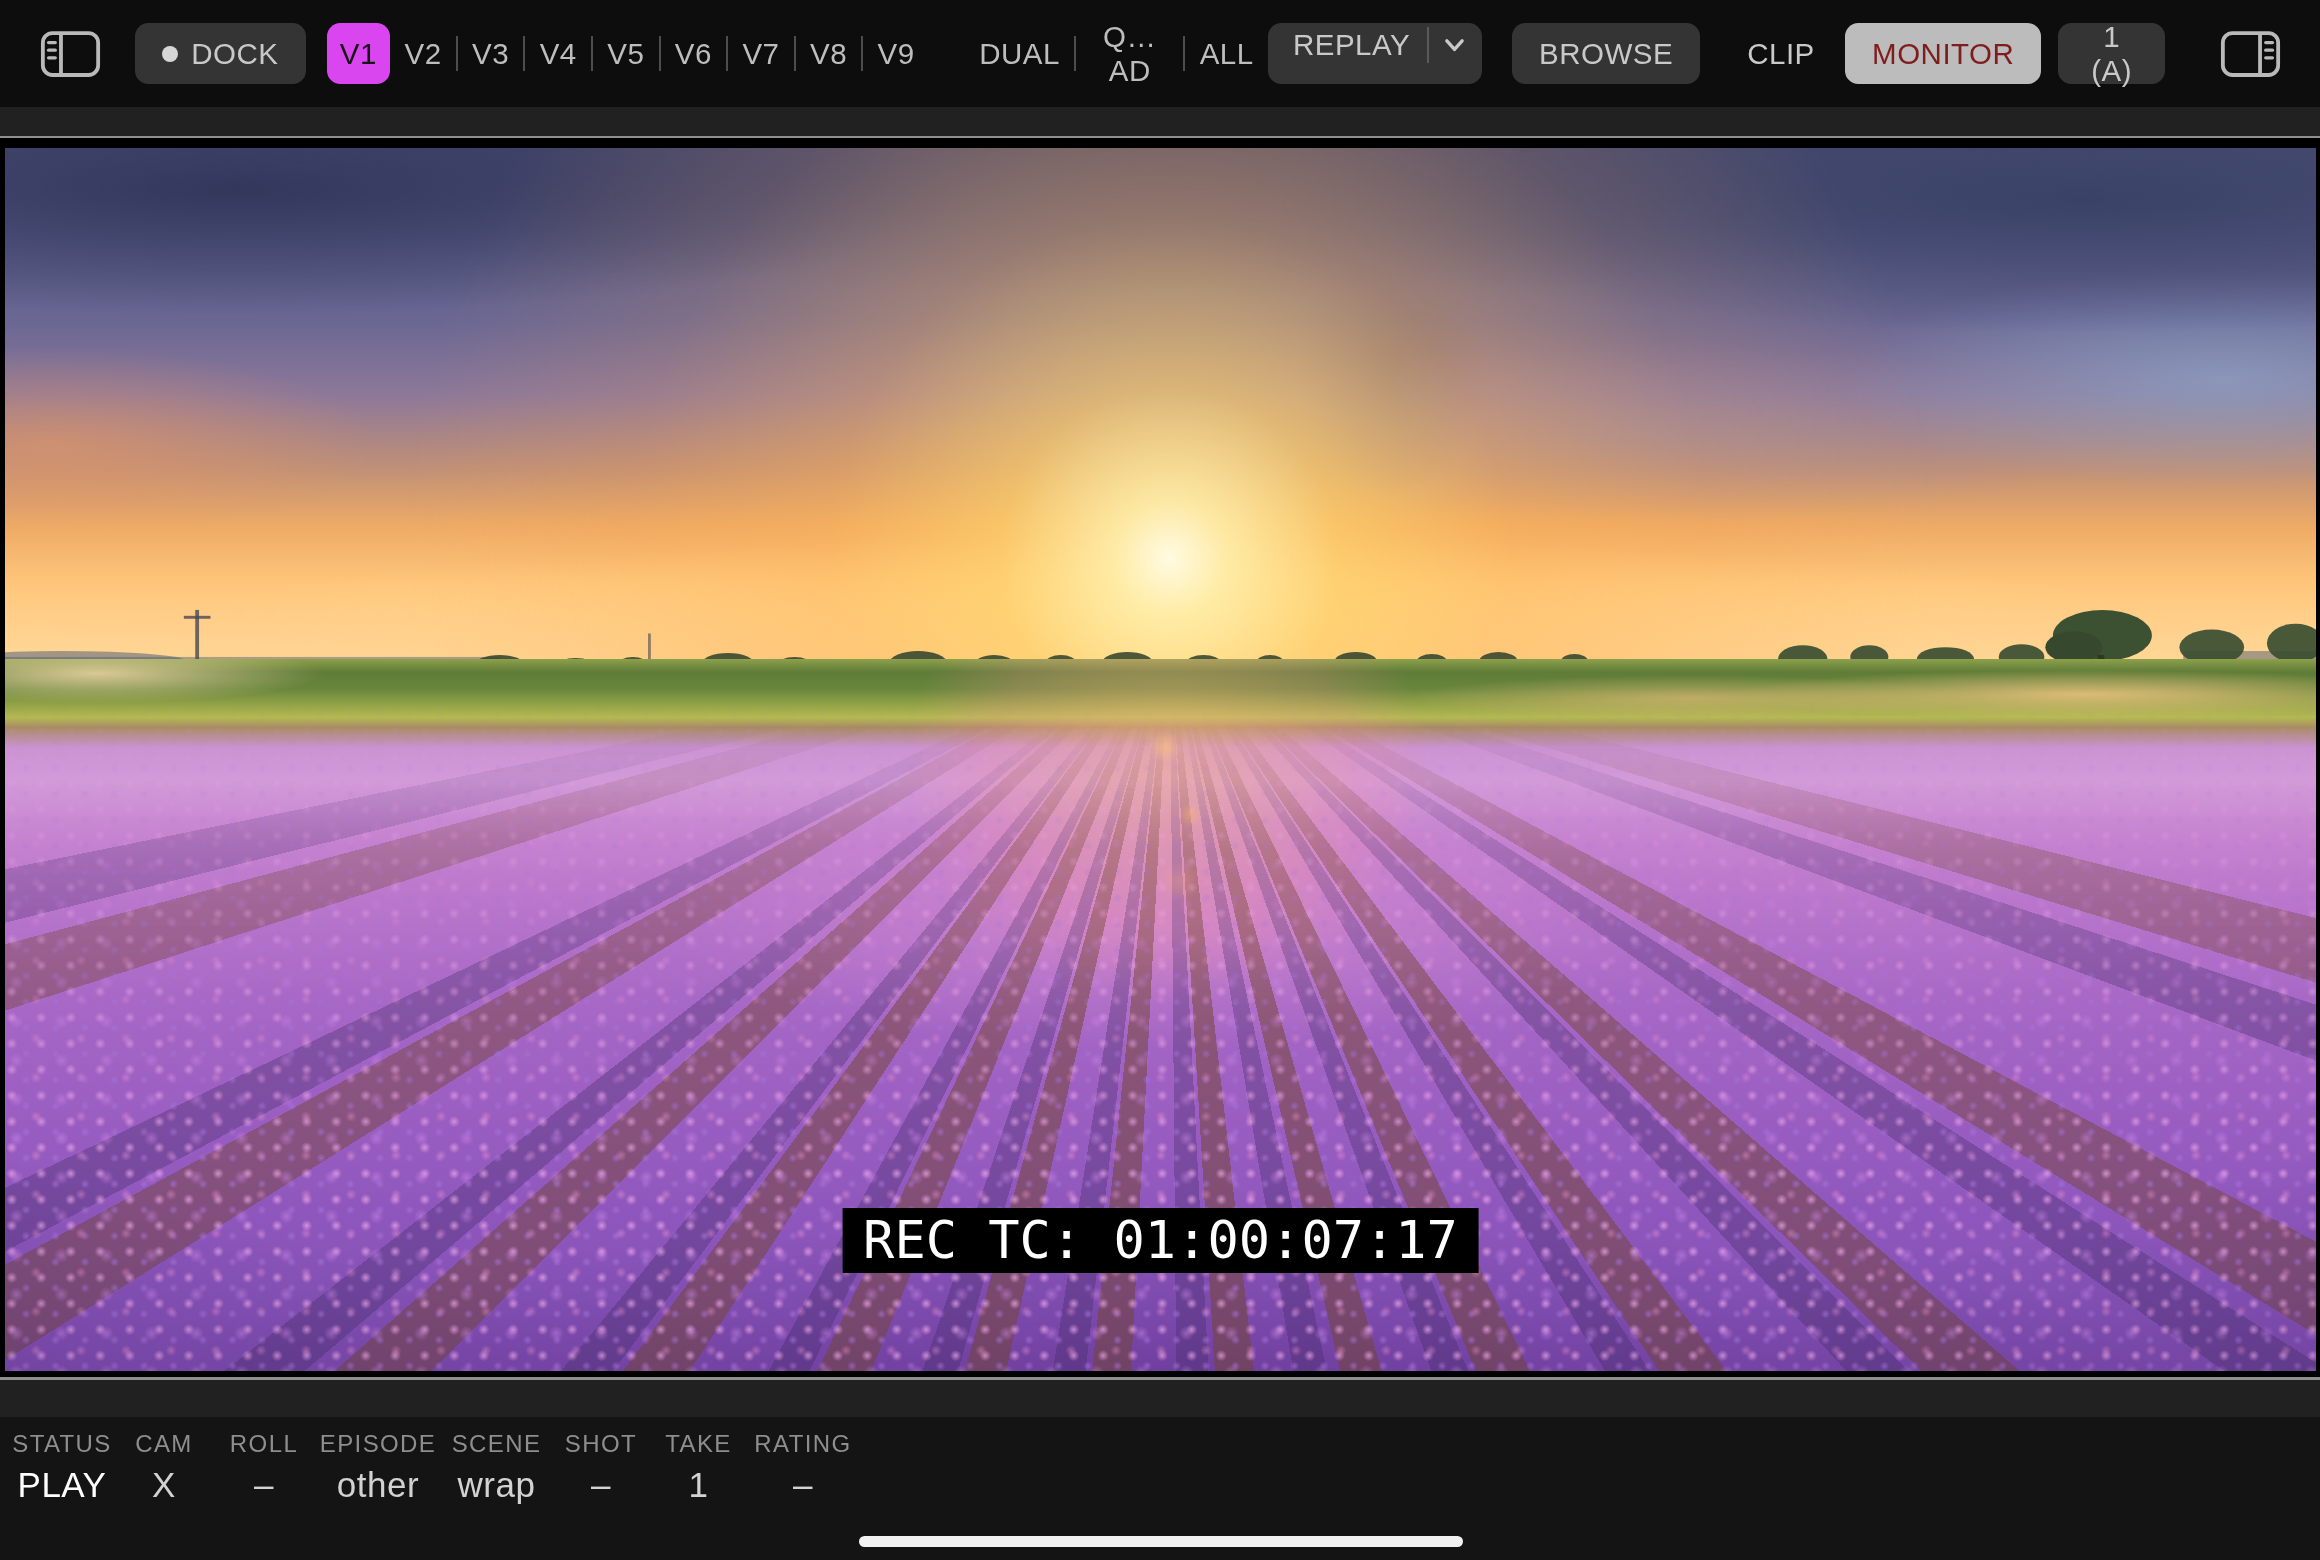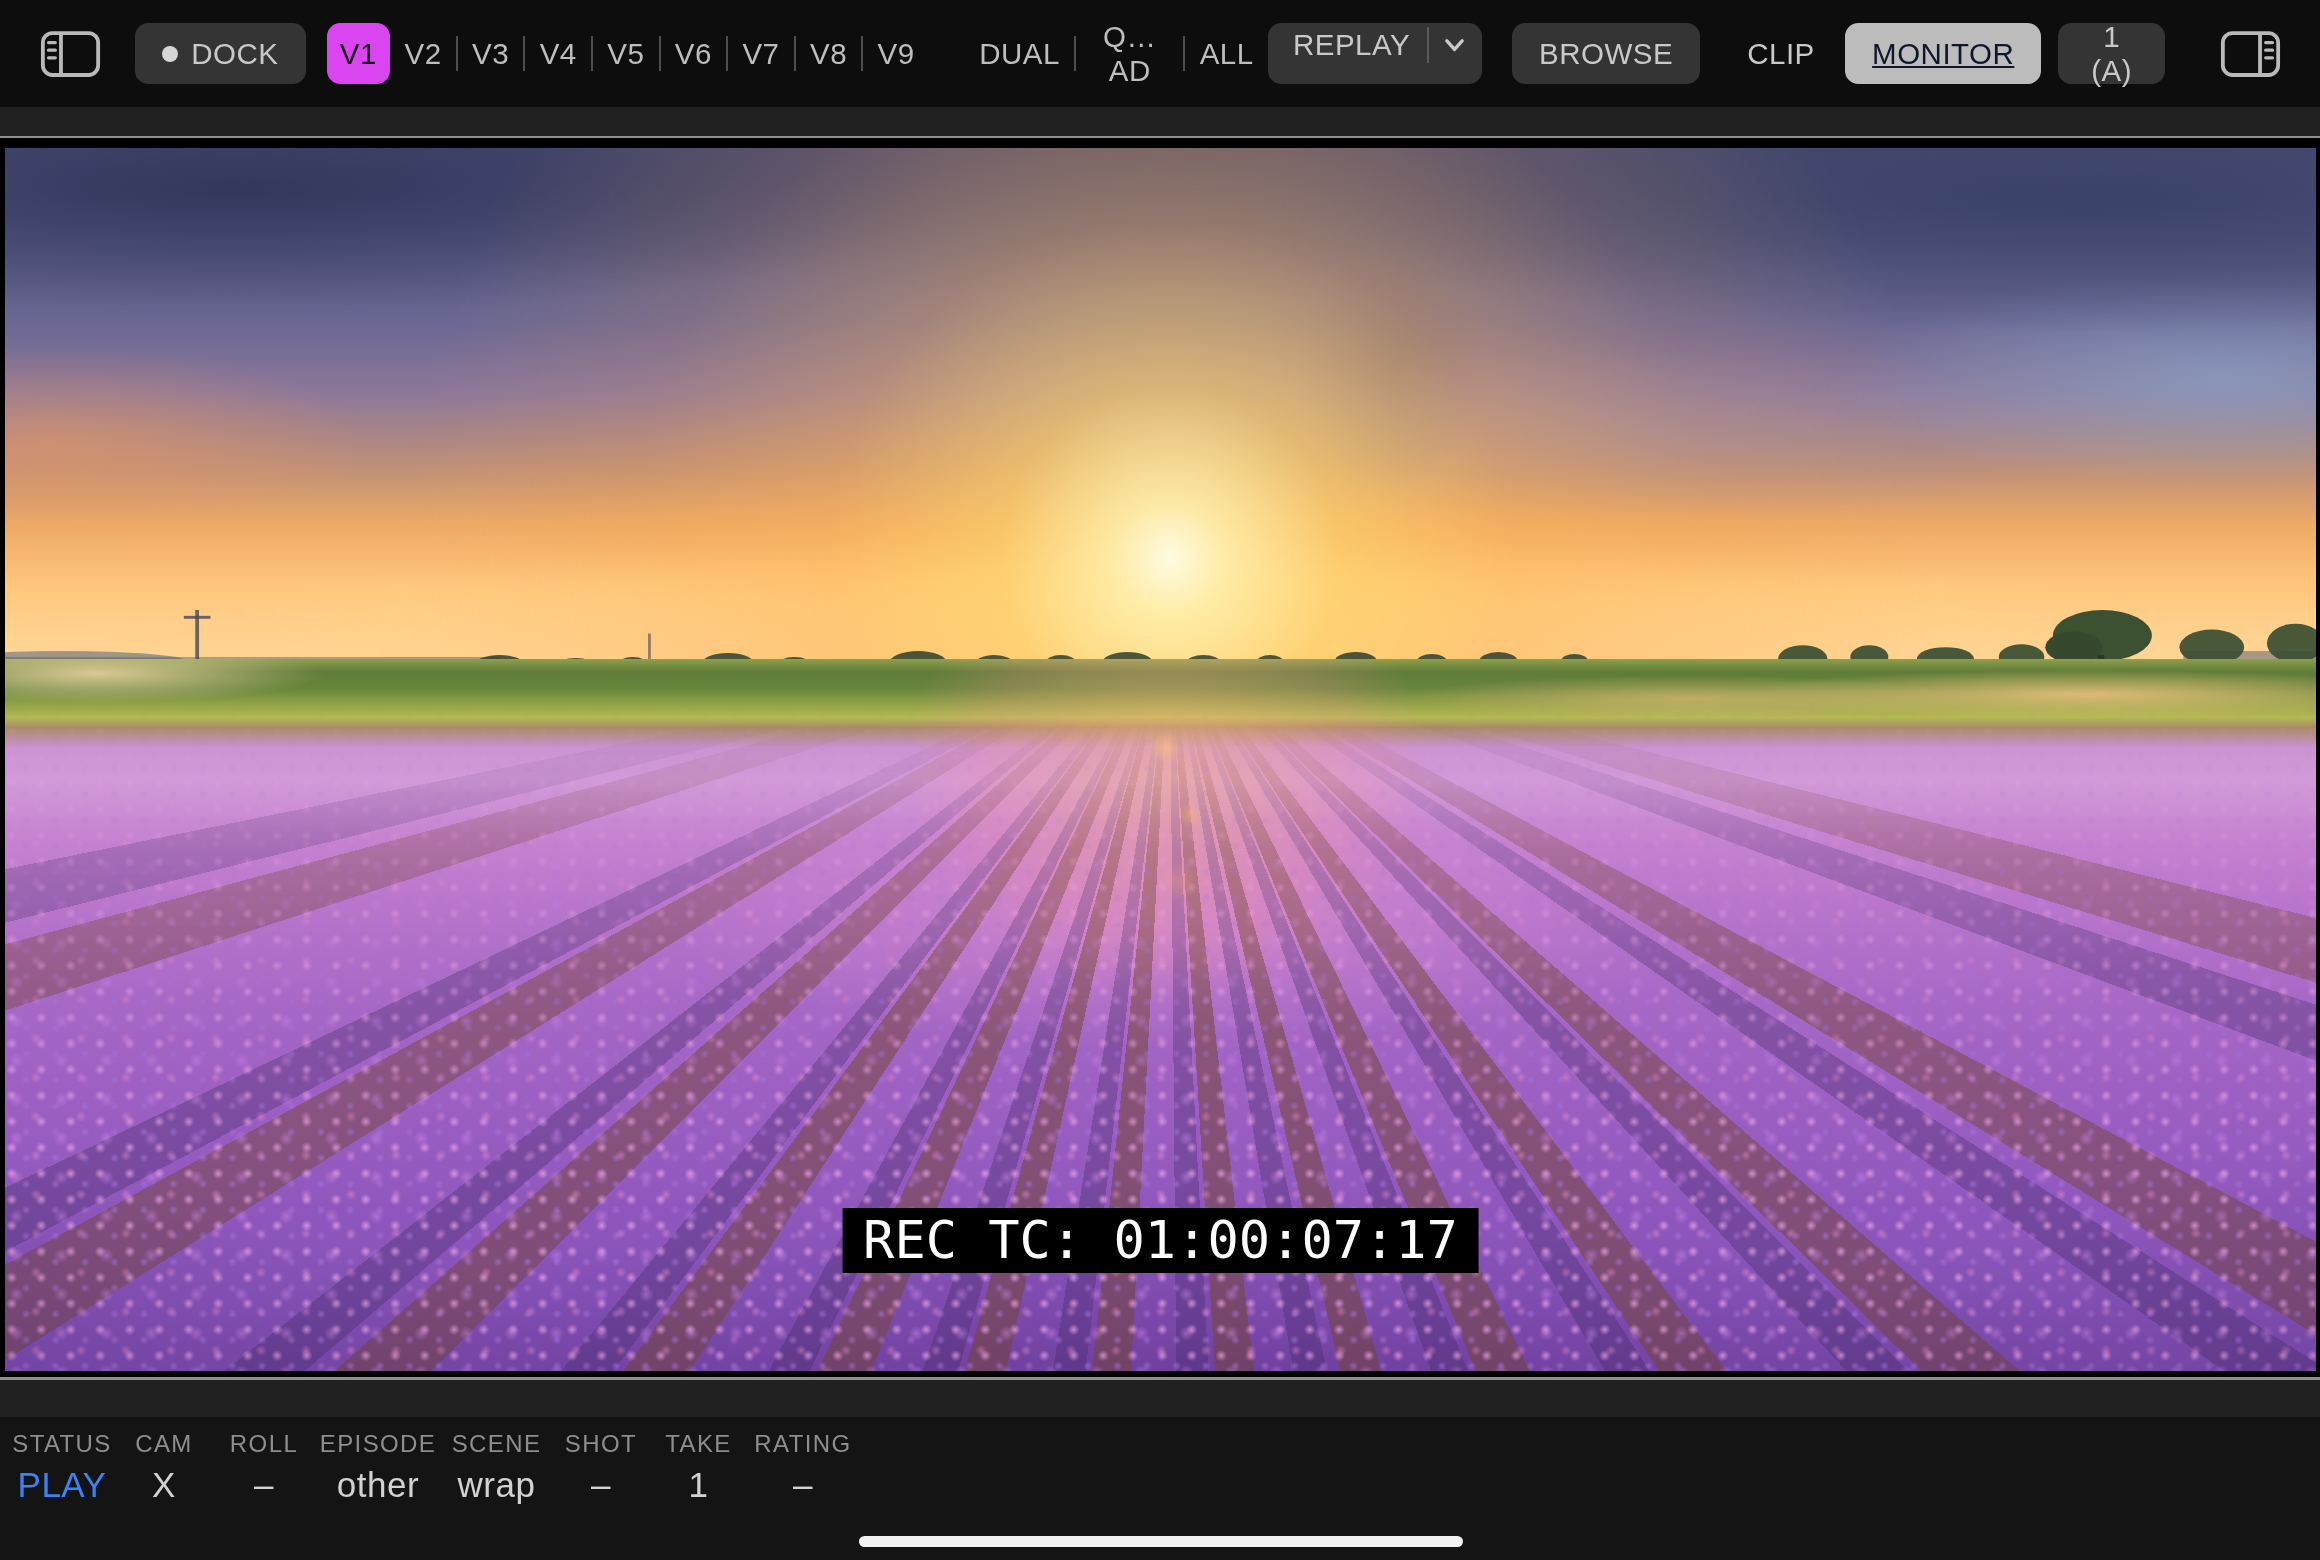--- a/index.html
+++ b/index.html
@@ -18,21 +18,21 @@
   .tb-spacer { flex: 1; }
 
   .icon-btn { background: none; border: none; display: flex; align-items: center; cursor: pointer; }
 
   .btn {
     height: 61px; border-radius: 13.3px; background: #343434;
     color: #c9c9c9; font-size: 29.5px; font-weight: 500; letter-spacing: 0.5px;
     display: flex; align-items: center; justify-content: center;
     border: none; padding: 0 27px; cursor: pointer;
   }
-  .btn.light { background: #bcbcbc; color: #0f172a; text-decoration: underline; }
+  .btn.light { background: #bcbcbc; color: #7f1d1d; }
 
   .dock-btn { margin-left: 34px; }
   .dock-dot { width: 16px; height: 16px; border-radius: 50%; background: #d6d6d6; margin-right: 13.3px; }
 
   .tabs { display: flex; align-items: center; margin-left: 21px; }
   .tab {
     color: #bdbdbd; font-size: 29.5px; font-weight: 500;
     padding: 0 14.3px; height: 61px; display: flex; align-items: center;
     background: none; border: none; cursor: pointer; letter-spacing: 0.5px;
   }
@@ -176,21 +176,21 @@
 
   
   .status-bar {
     position: absolute; top: 1417px; left: 0; right: 0; bottom: 0;
     background: #141414; display: flex; align-items: flex-start;
     padding: 13.3px 0 0 17px; gap: 14px;
   }
   .sb-field { display: flex; flex-direction: column; align-items: center; }
   .sb-label { color: #8e8e8e; font-size: 24px; font-weight: 500; letter-spacing: 1.4px; }
   .sb-value { color: #d2d2d2; font-size: 35px; font-weight: 400; margin-top: 6.7px; letter-spacing: 0.5px; }
-  .sb-value.green { color: #3b82f6; }
+  .sb-value.green { color: #ffffff; }
   .w95{width:90px}.w90{width:86px}.w120{width:114px}.w100{width:95px}.w85{width:81px}.w105{width:100px}.w250{width:238px}
 
   .home-indicator {
     position: absolute; left: 50%; bottom: 14.3px; transform: translateX(-50%);
     width: 604px; height: 10.5px; border-radius: 5.7px; background: #f2f2f2; cursor: grab;
   }
 </style>
 </head>
 <body>
 

